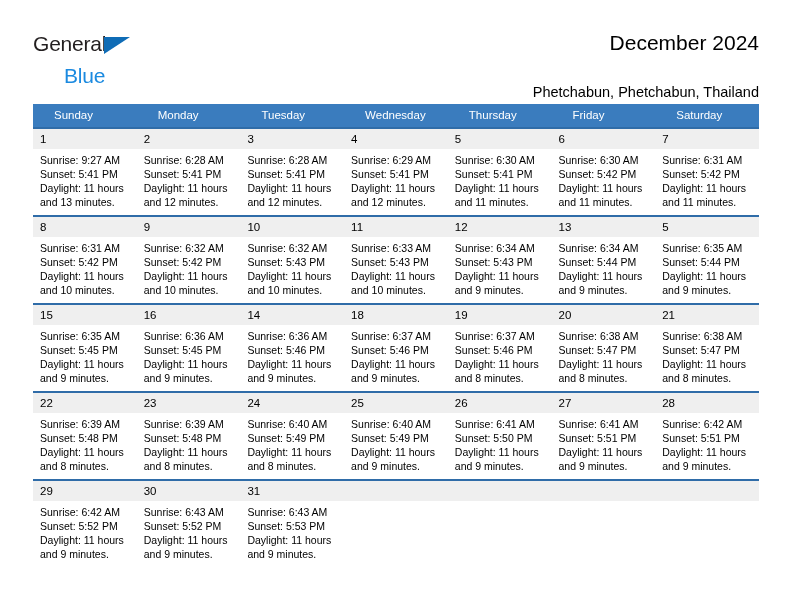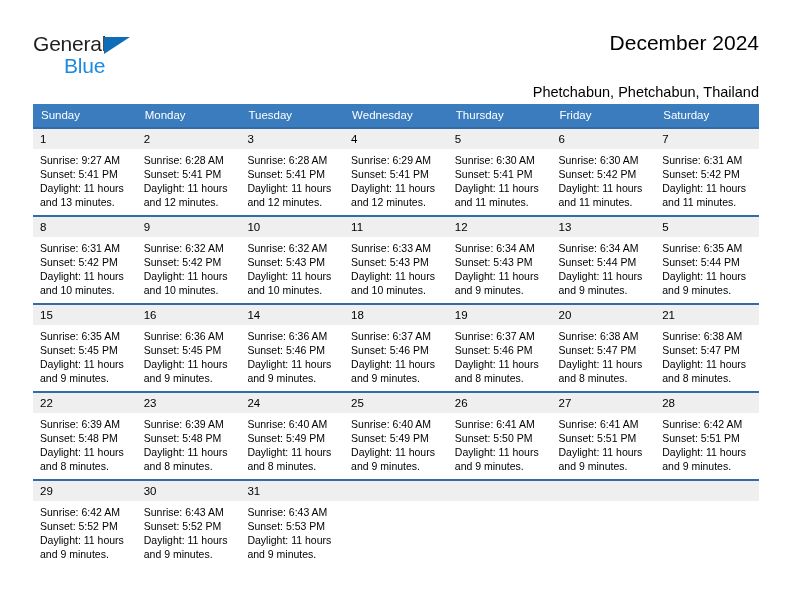--- a/index.html
+++ b/index.html
@@ -50,21 +50,21 @@
     left: 71px;
     top: 5px;
     width: 0;
     height: 0;
     border-left: 26px solid #0f6cb6;
     border-bottom: 17px solid transparent;
   }
   .logo-blue {
     position: absolute;
     left: 31px;
-    top: 22px;
+    top: 32px;
     font-size: 21px;
     color: #1b8ae0;
     letter-spacing: -0.2px;
     line-height: 24px;
   }
 
   .title-block {
     position: absolute;
     right: 0;
     top: 0;
@@ -94,21 +94,21 @@
     width: 726px;
     border-collapse: collapse;
     table-layout: fixed;
   }
   .calendar th {
     background: #3a7cbe;
     color: #ffffff;
     font-size: 11.5px;
     font-weight: normal;
     text-align: left;
-    padding: 5px 0 5px 8px;
+    padding: 5px 0 5px 21px;
     height: 12px;
     line-height: 13px;
   }
   .calendar td {
     vertical-align: top;
     padding: 0;
     width: 103.7px;
   }
   .cell {
     border-top: 2px solid #2f6ca8;

